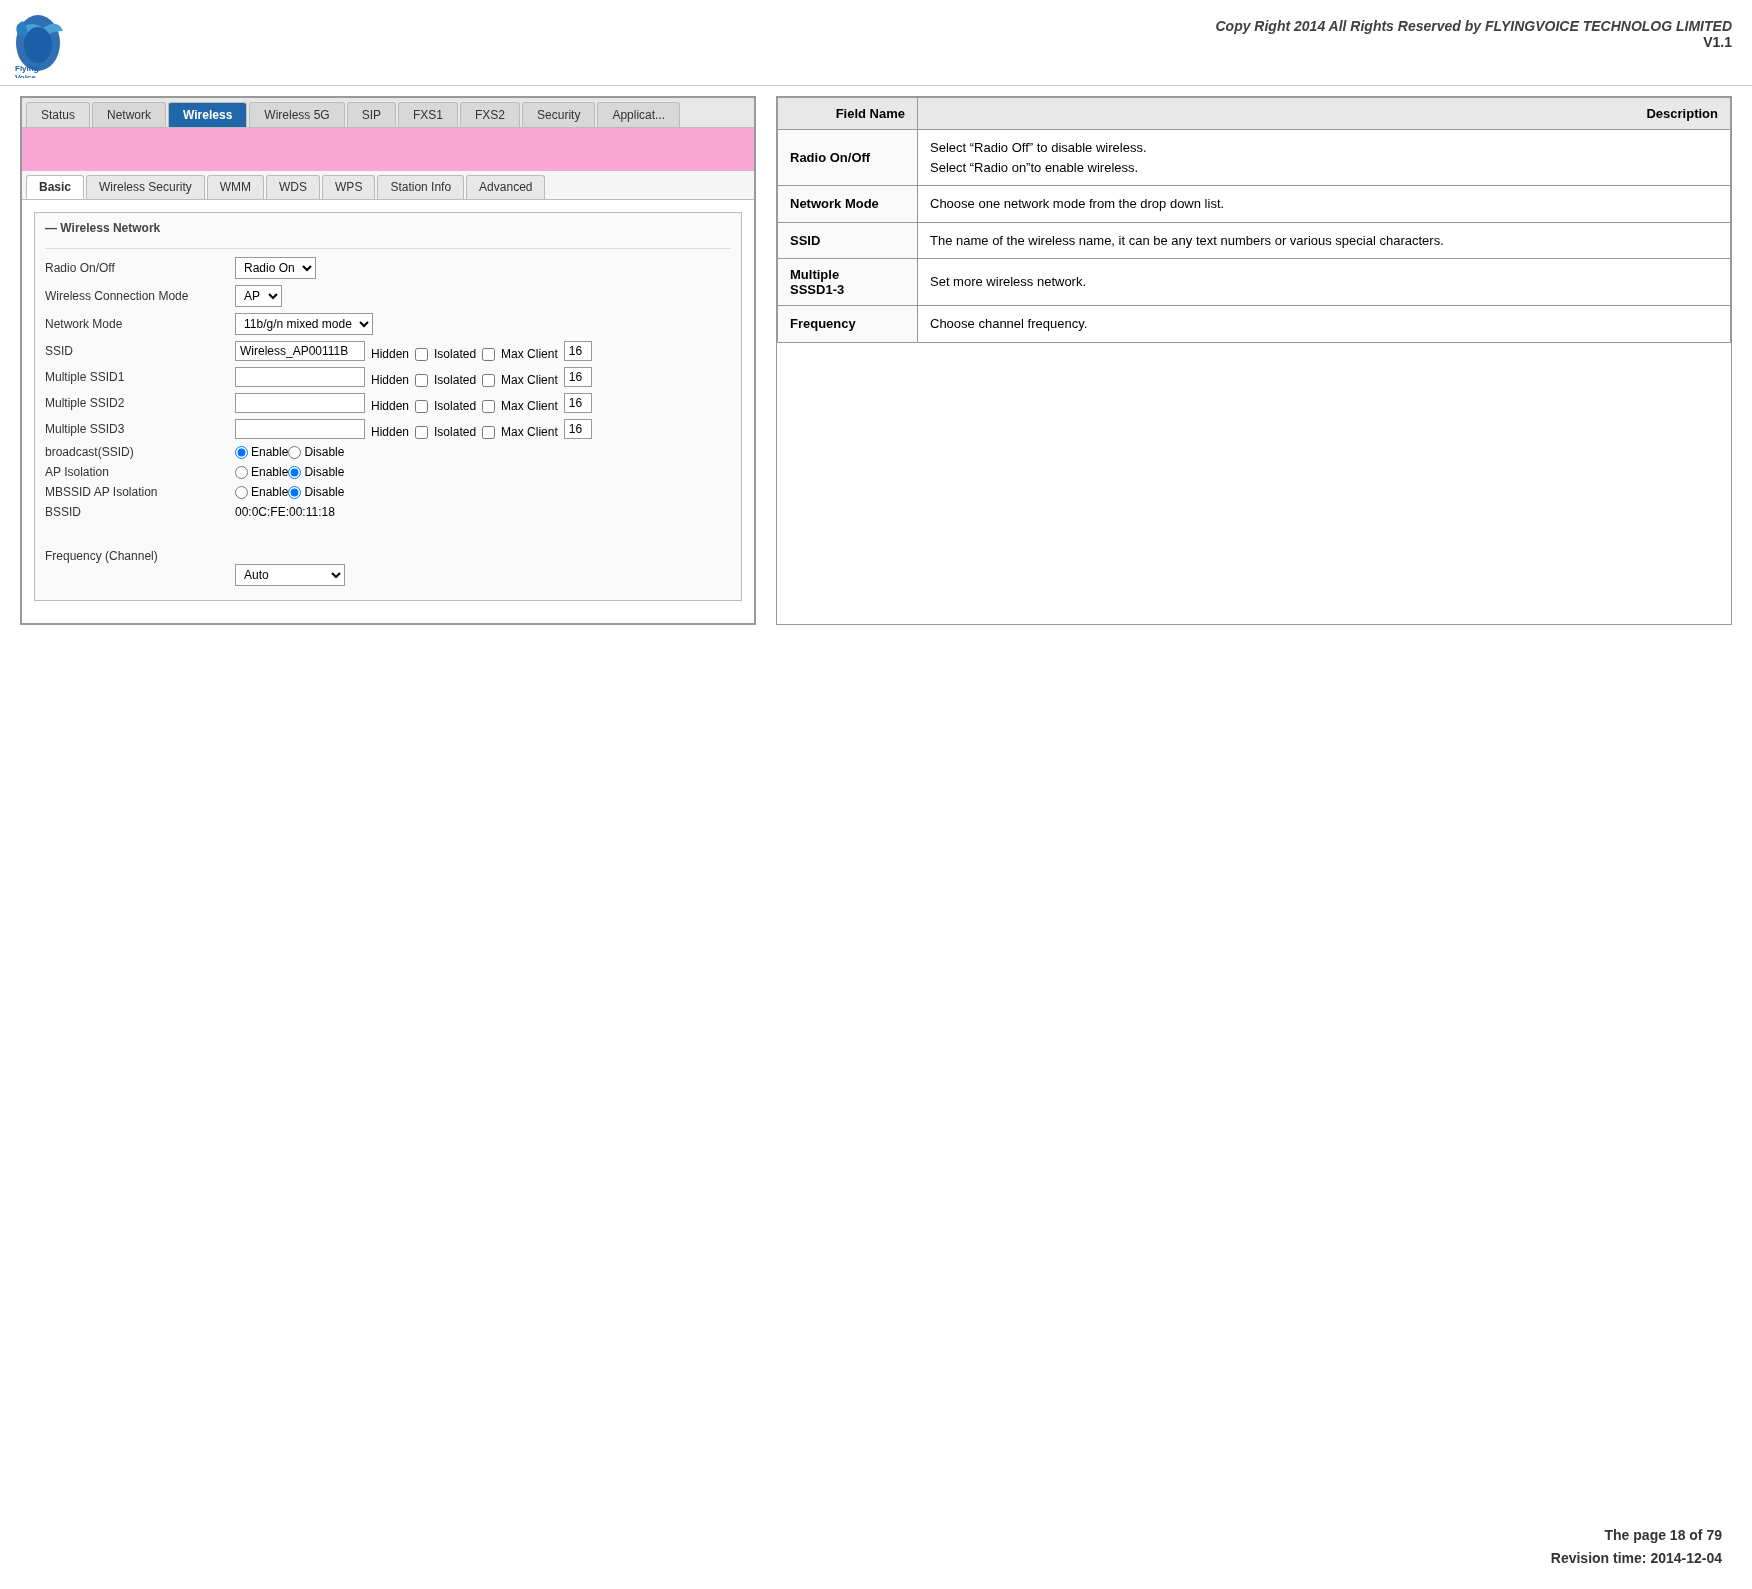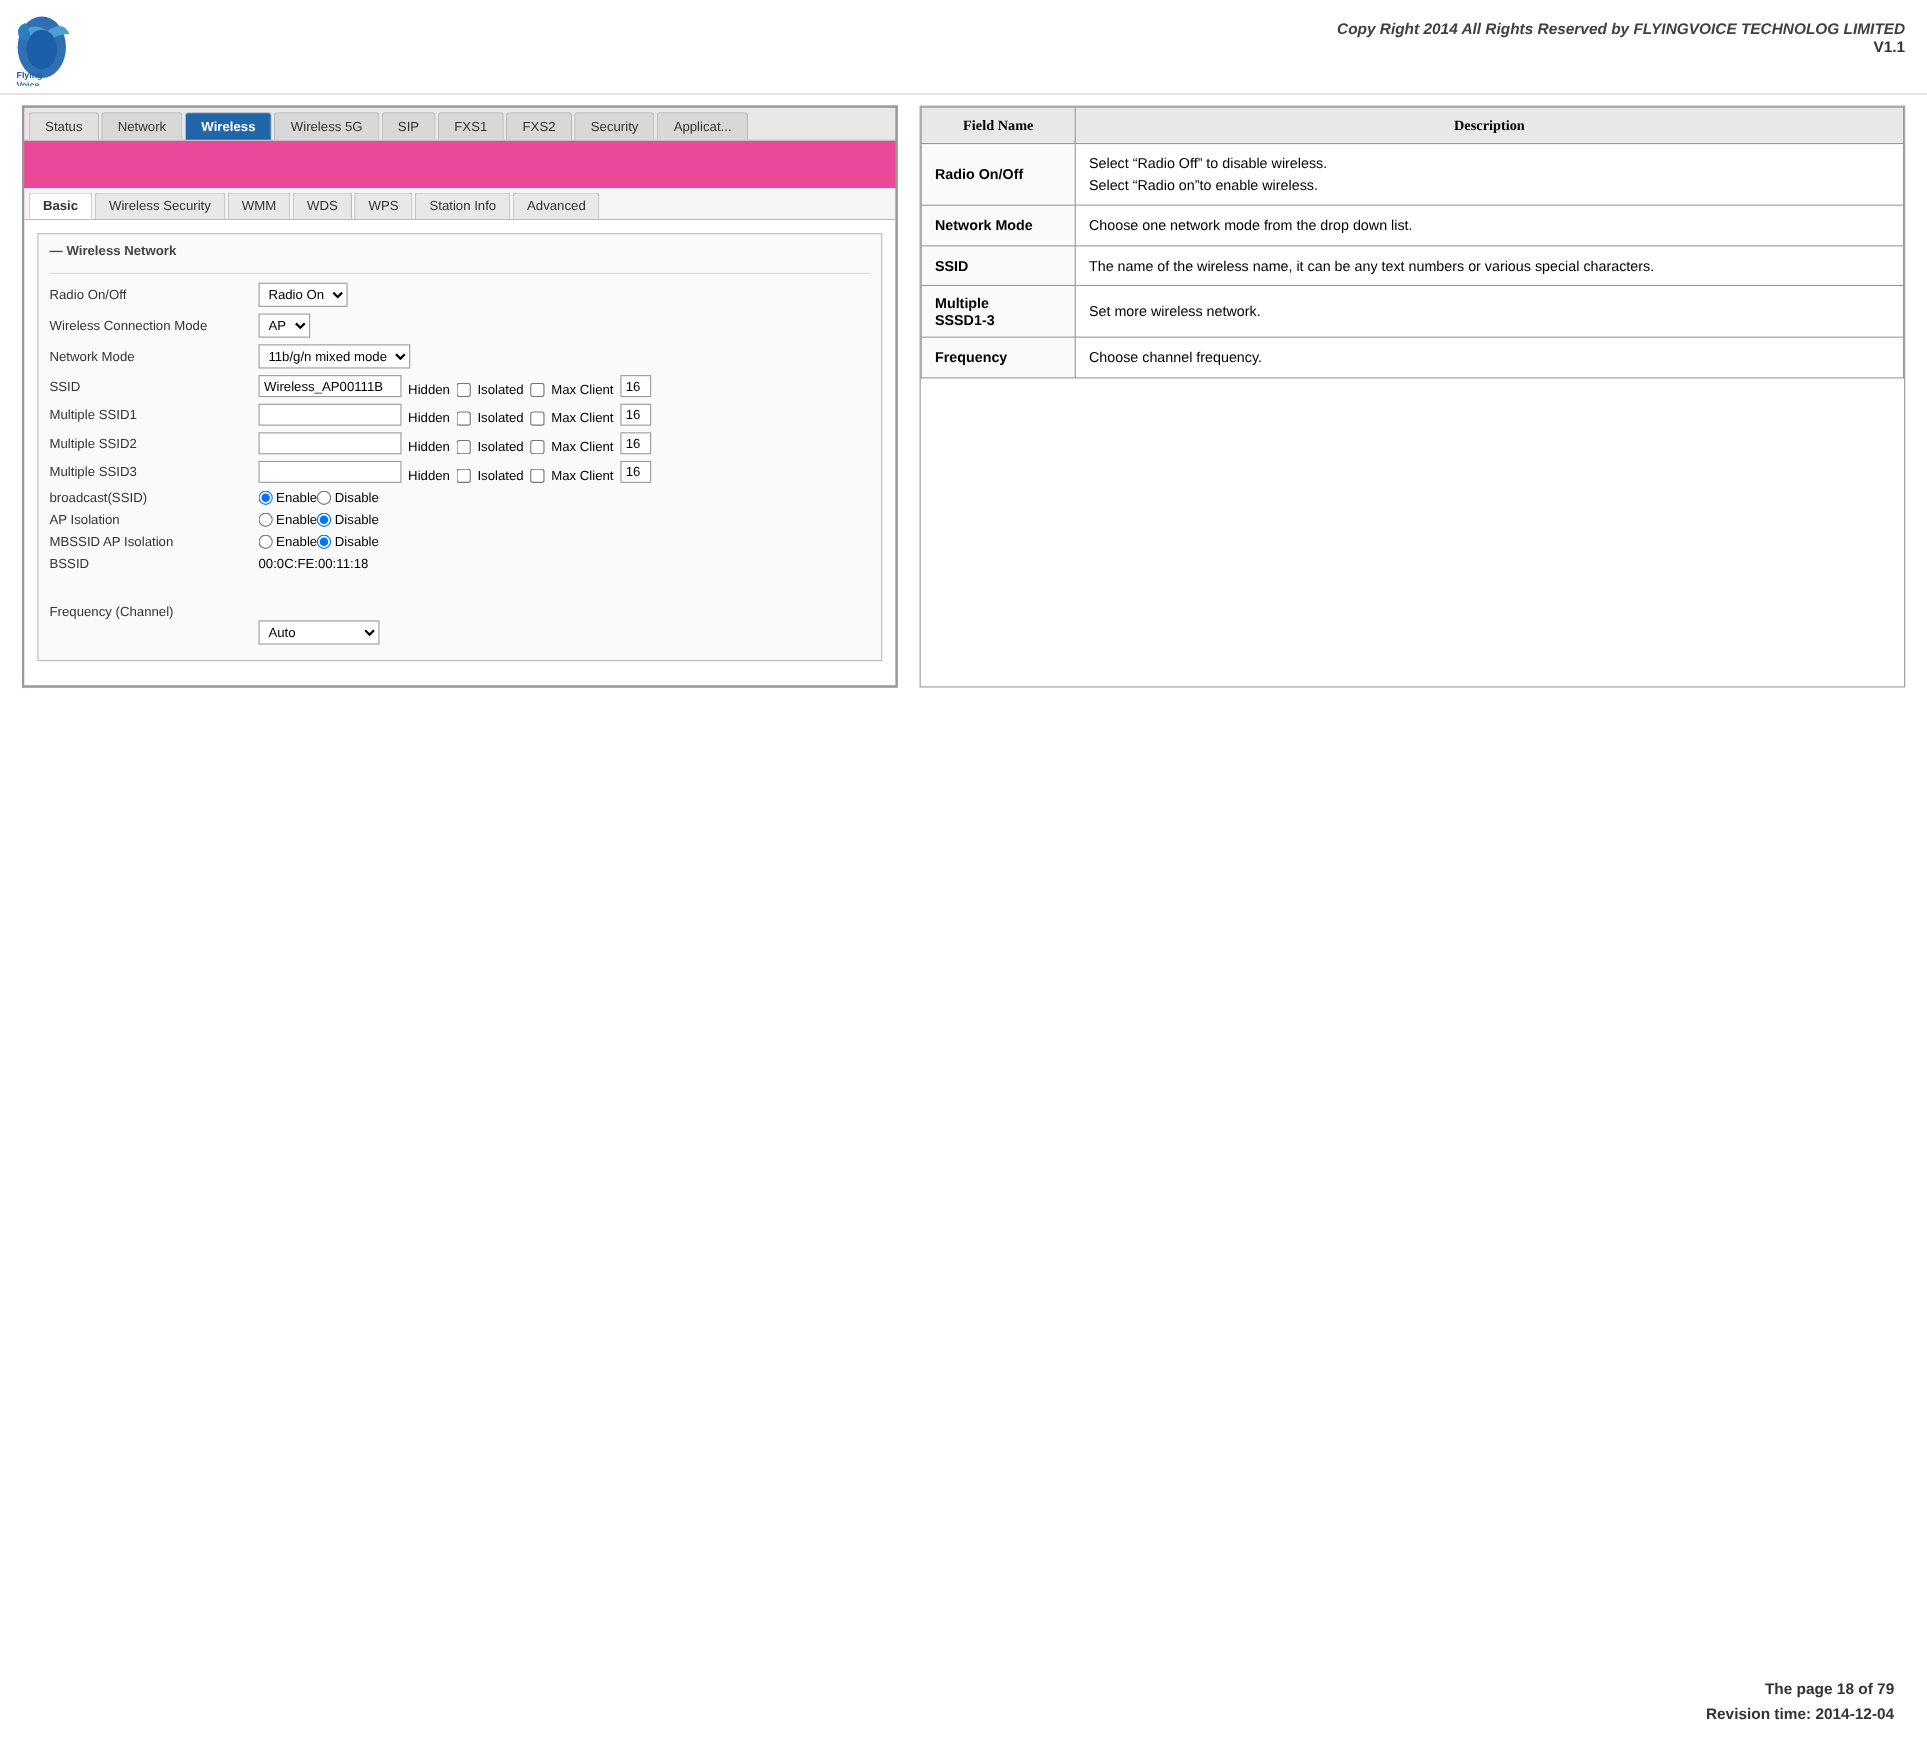--- a/index.html
+++ b/index.html
@@ -46,24 +46,24 @@
 
     
     .main-content {
       display: flex;
       padding: 10px 20px;
       gap: 20px;
     }
 
     
     .ui-panel {
-      width: 796px;
+      width: 736px;
       flex-shrink: 0;
       border: 2px solid #999;
-      background: #ec4899;
+      background: #f9a8d4;
     }
 
     
     .nav-bar1 {
       display: flex;
       background: #e8e8e8;
       border-bottom: 1px solid #bbb;
       padding: 4px 4px 0 4px;
       gap: 2px;
     }
@@ -176,22 +176,21 @@
     .desc-table {
       width: 100%;
       border-collapse: collapse;
     }
     .desc-table th {
       background: #e8e8e8;
       border: 1px solid #999;
       padding: 8px 12px;
       font-size: 13px;
       font-weight: bold;
-      text-align: center;
-      font-family: Liberation Serif, serif;
+      text-align: right;
     }
     .desc-table td {
       border: 1px solid #999;
       padding: 8px 12px;
       vertical-align: middle;
       font-size: 13px;
     }
     .desc-table td.field-name {
       font-weight: bold;
       width: 140px;

